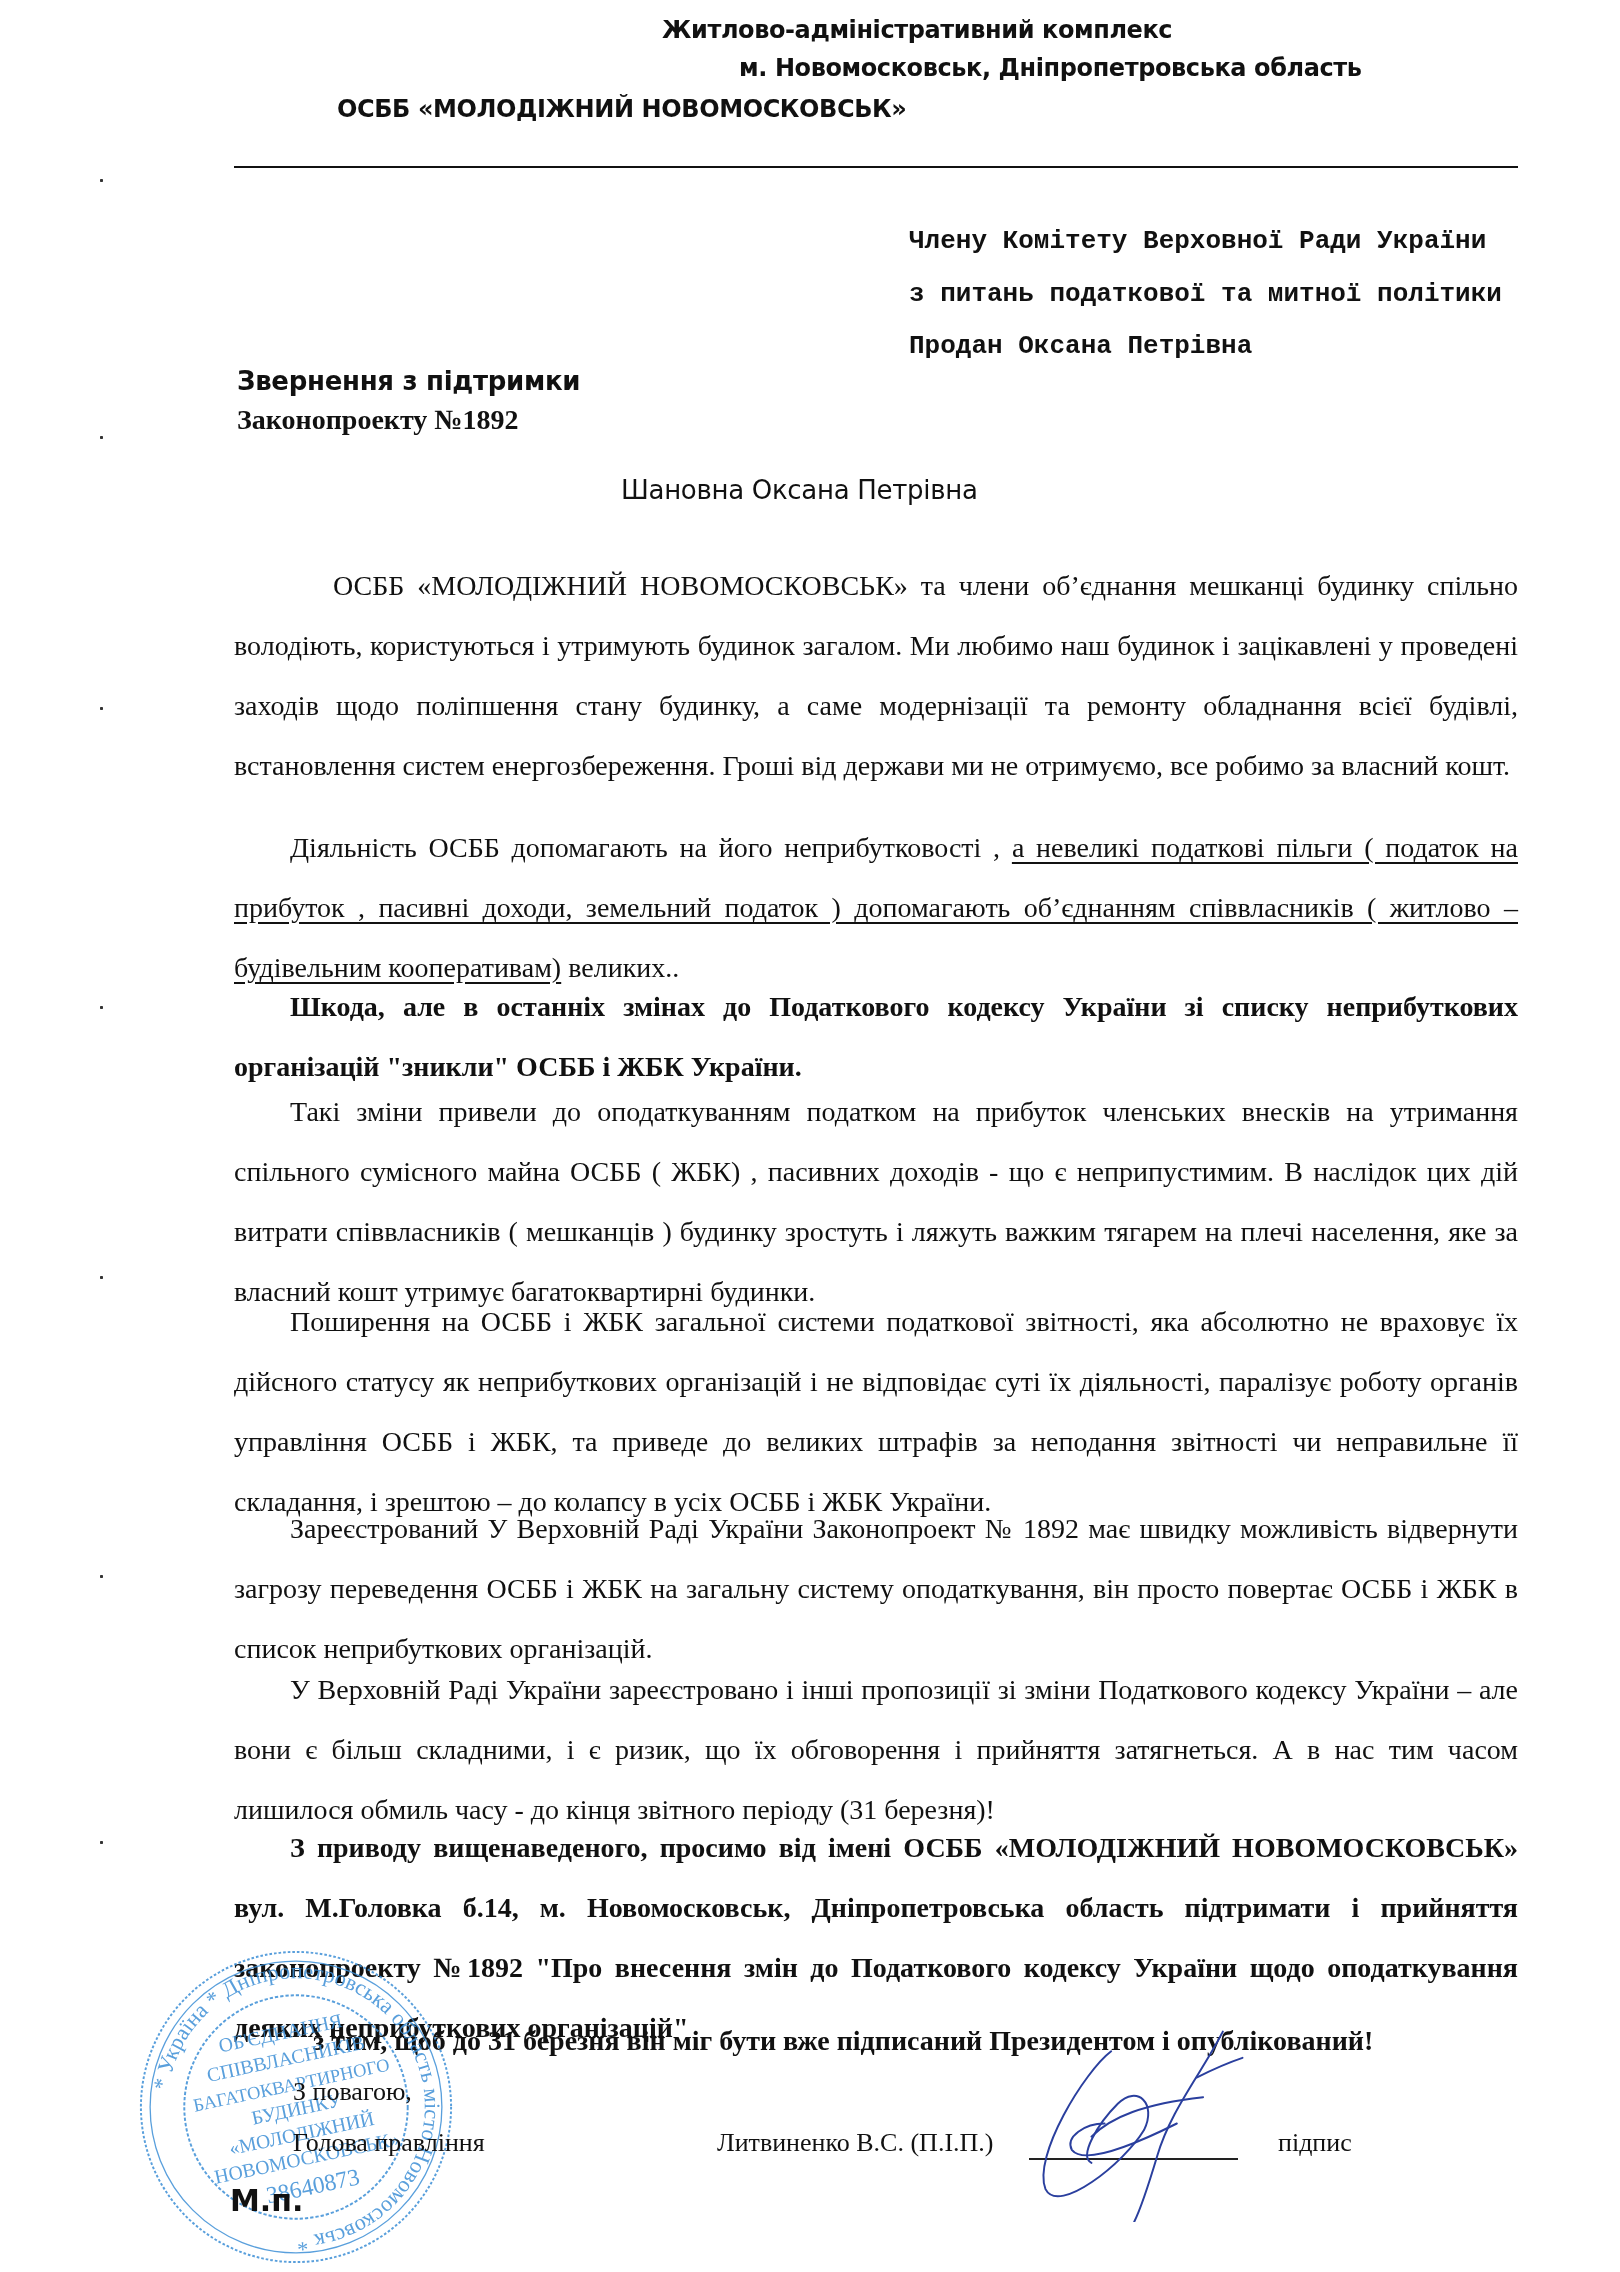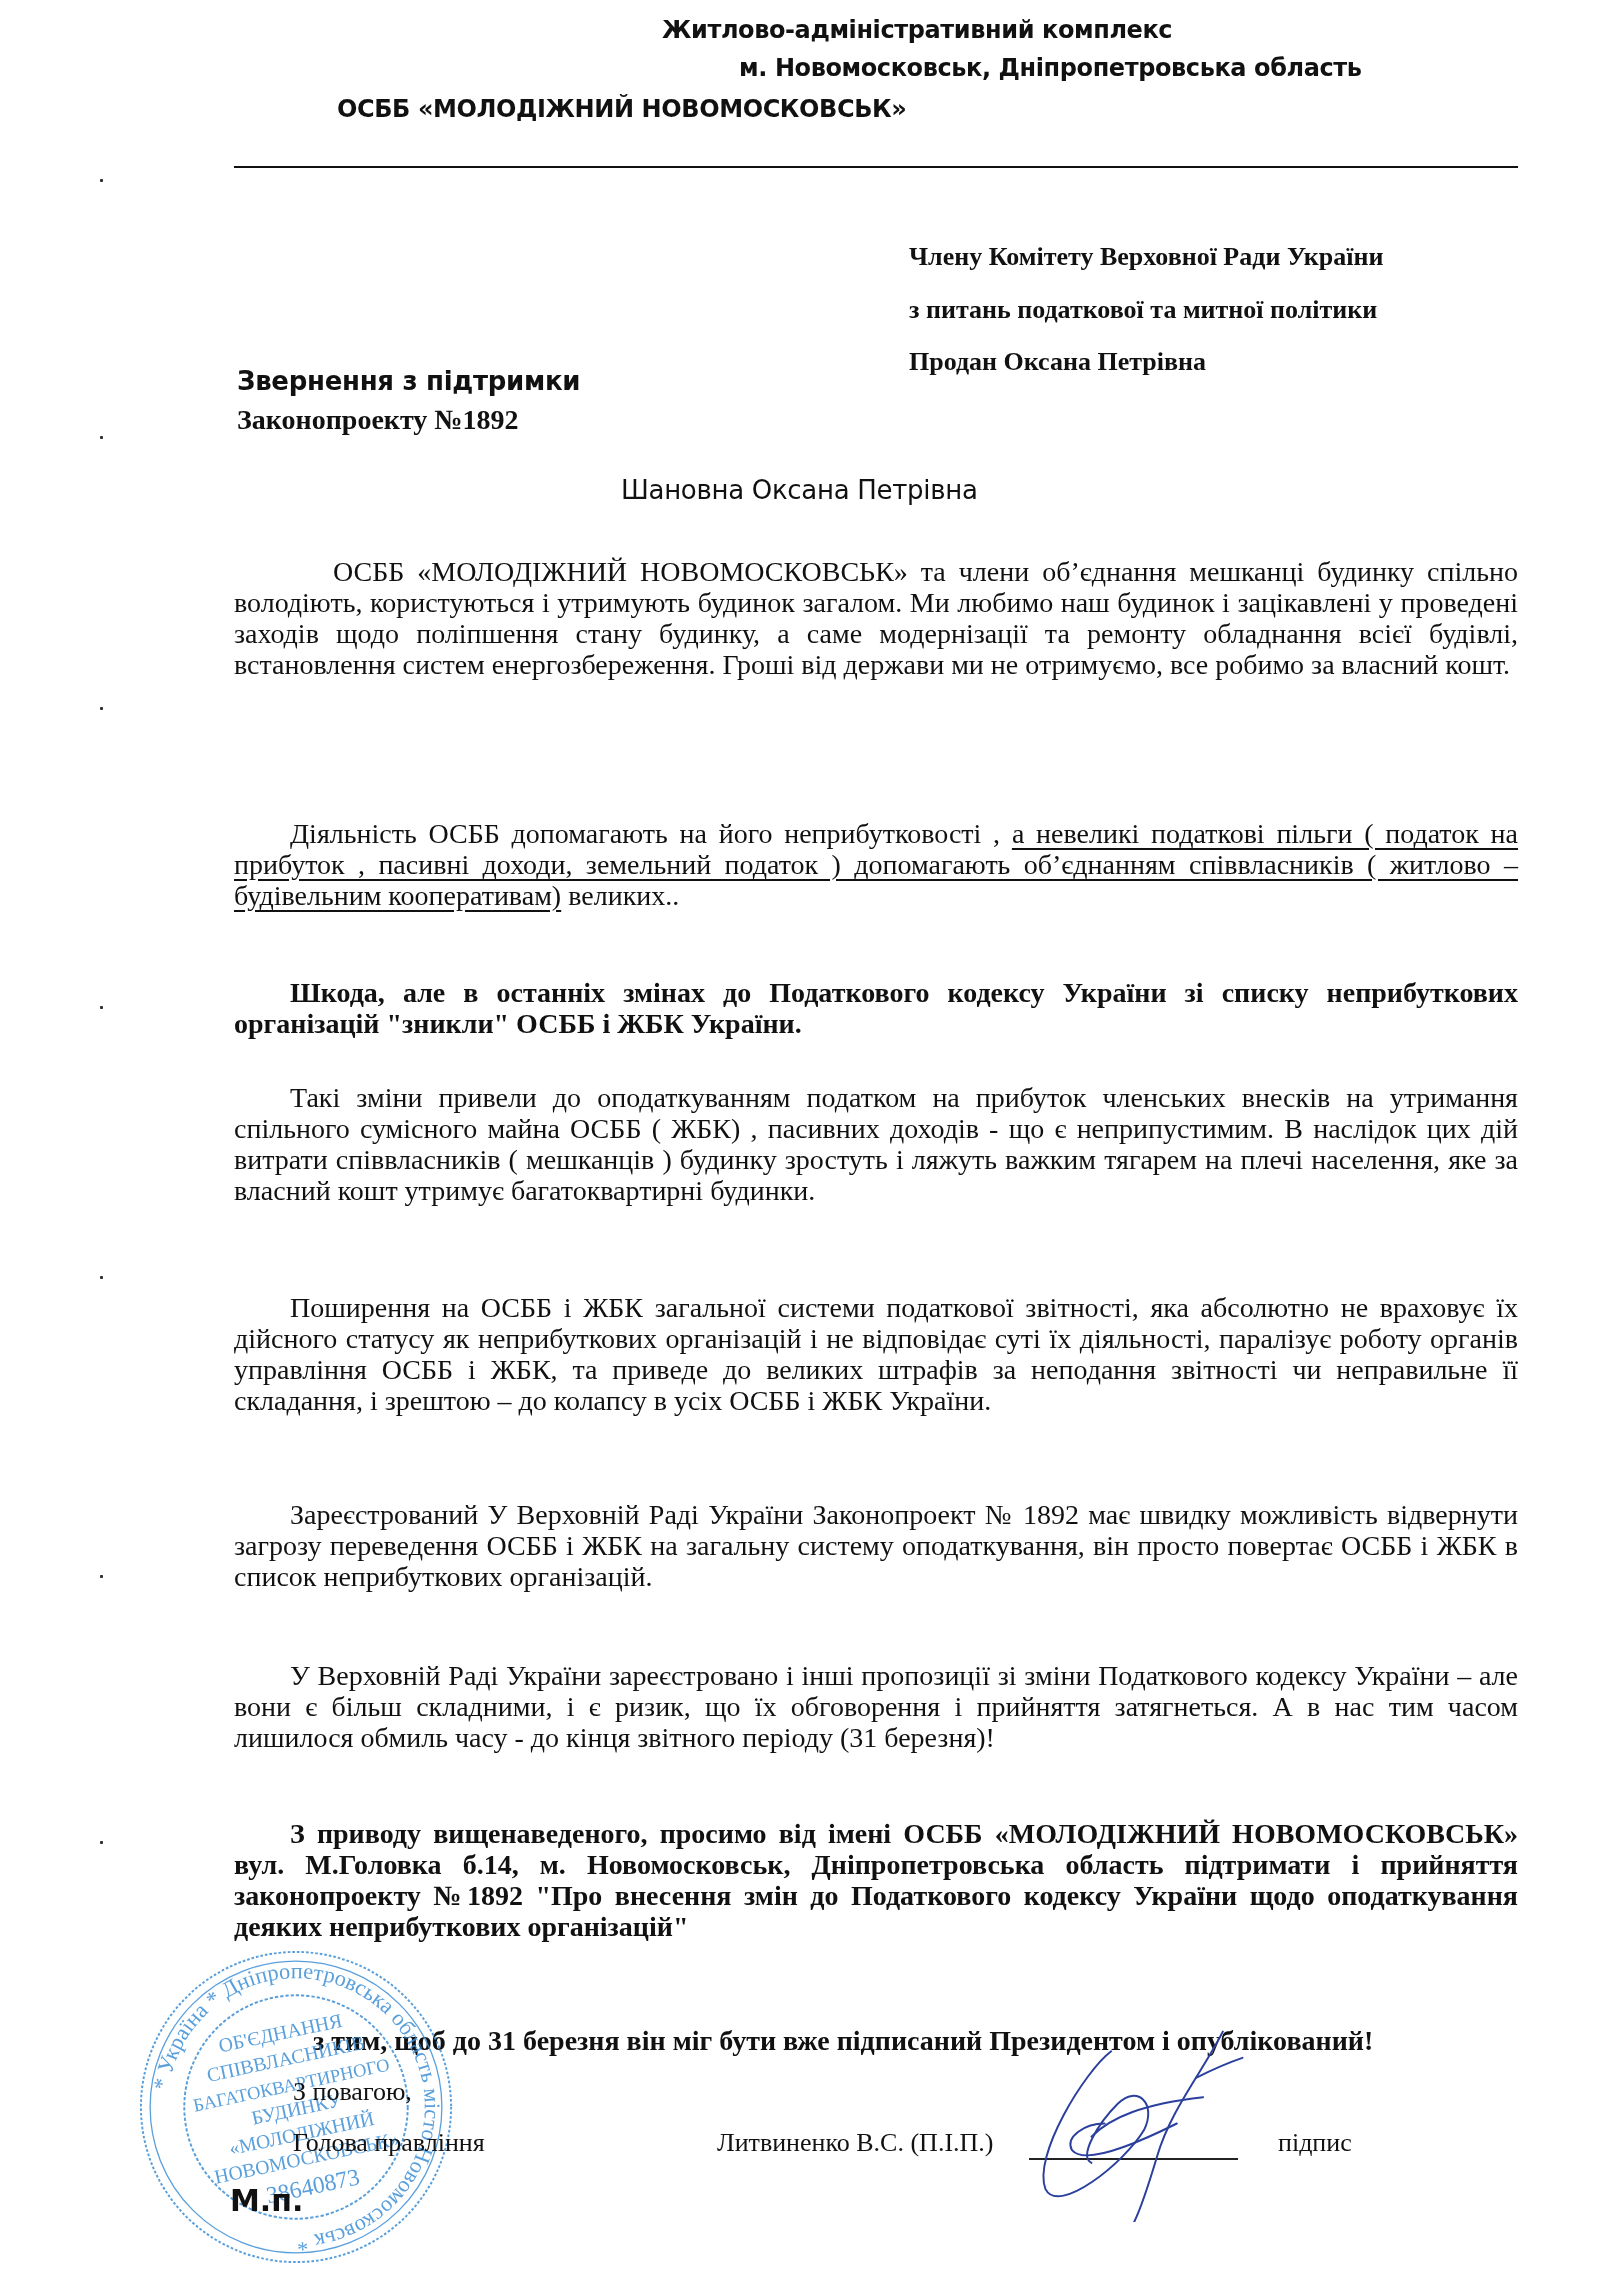--- a/index.html
+++ b/index.html
@@ -1,38 +1,38 @@
 <!DOCTYPE html>
 <html style="font-size:10.5px"><head>
 <meta charset="utf-8">
 <style>
   html, body { margin:0; padding:0; background:#ffffff; }
   body { width:1620px; height:2273px; position:relative; overflow:hidden; color:#111; }
   .sans { font-family: "DejaVu Sans", "Liberation Sans", sans-serif; }
-  .arial { font-family: Liberation Serif, serif; margin-top: 16px; }
+  .arial { font-family: Liberation Mono, monospace; }
   .serif { font-family: "Liberation Serif", serif; }
   .abs { position:absolute; white-space:nowrap; }
 
   .hdr { font-size:24px; letter-spacing:-0.4px;font-weight:bold; }
   #hdr-line1 { left:662px; top:16px; }
   #hdr-line2 { left:739px; top:54px; }
   #hdr-line3 { left:337px; top:95px; }
   #hdr-rule { position:absolute; left:234px; top:166px; width:1284px; height:2px; background:#111; }
 
   .addr { font-size:26px; font-weight:bold; left:909px; }
   #addr-1 { top:226px; }
   #addr-2 { top:279px; }
   #addr-3 { top:331px; }
 
   #subj-1 { left:237px; top:366px; font-size:26px; font-weight:bold; letter-spacing:-0.3px; }
   #subj-2 { left:237px; top:404px; font-size:28px; font-weight:bold; }
 
   #salutation { left:621px; top:475px; font-size:26px; letter-spacing:-0.3px; }
 
-  .body-text { position:absolute; left:234px; width:1284px; font-size:28px; line-height:31px; text-align:justify; }
+  .body-text { position:absolute; left:234px; width:1284px; font-size:28px; line-height:60px; text-align:justify; }
   .body-text .ind { display:inline-block; width:99px; }
   .body-text.ind2 .ind { width:56px; }
   .u { text-decoration:underline; text-underline-offset:5.3px; }
 
   #p1 { top:556px; }
   #p2 { top:818px; }
   #p3 { top:977px; font-weight:bold; }
   #p4 { top:1082px; }
   #p5 { top:1292px; }
   #p6 { top:1499px; }

